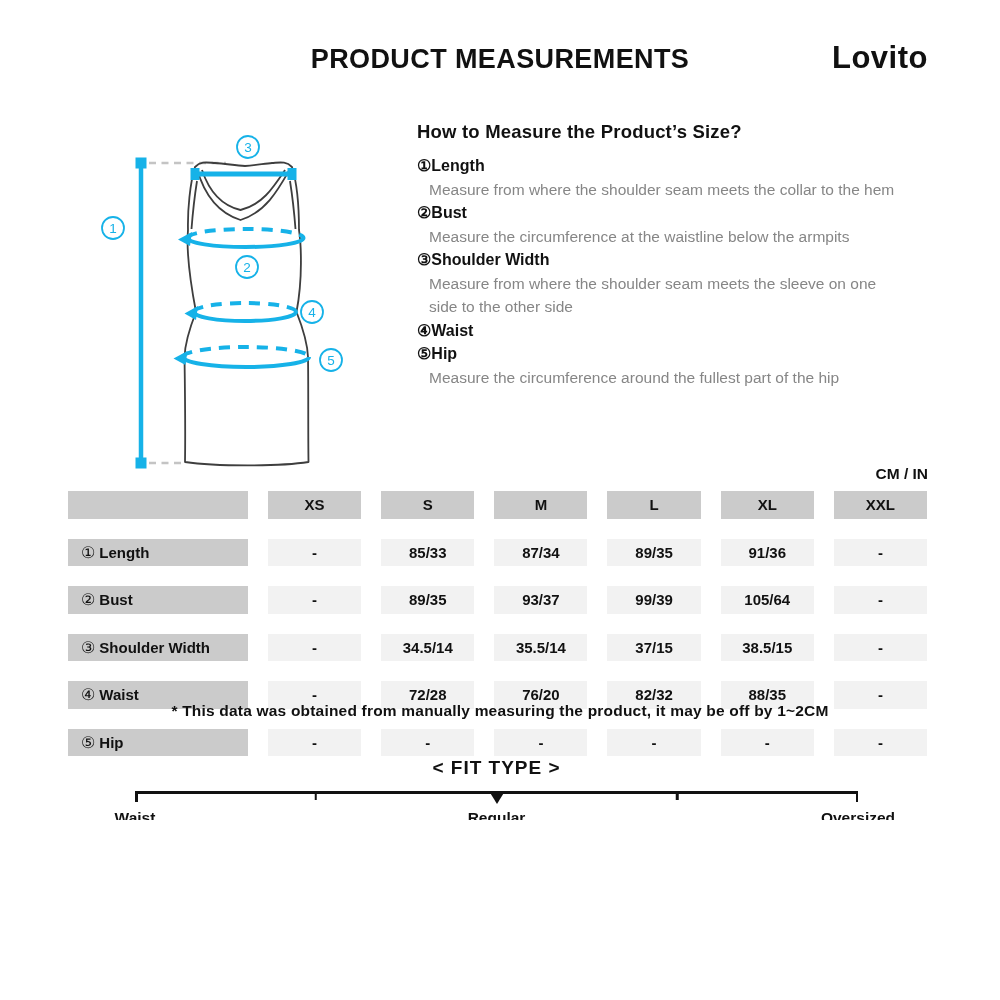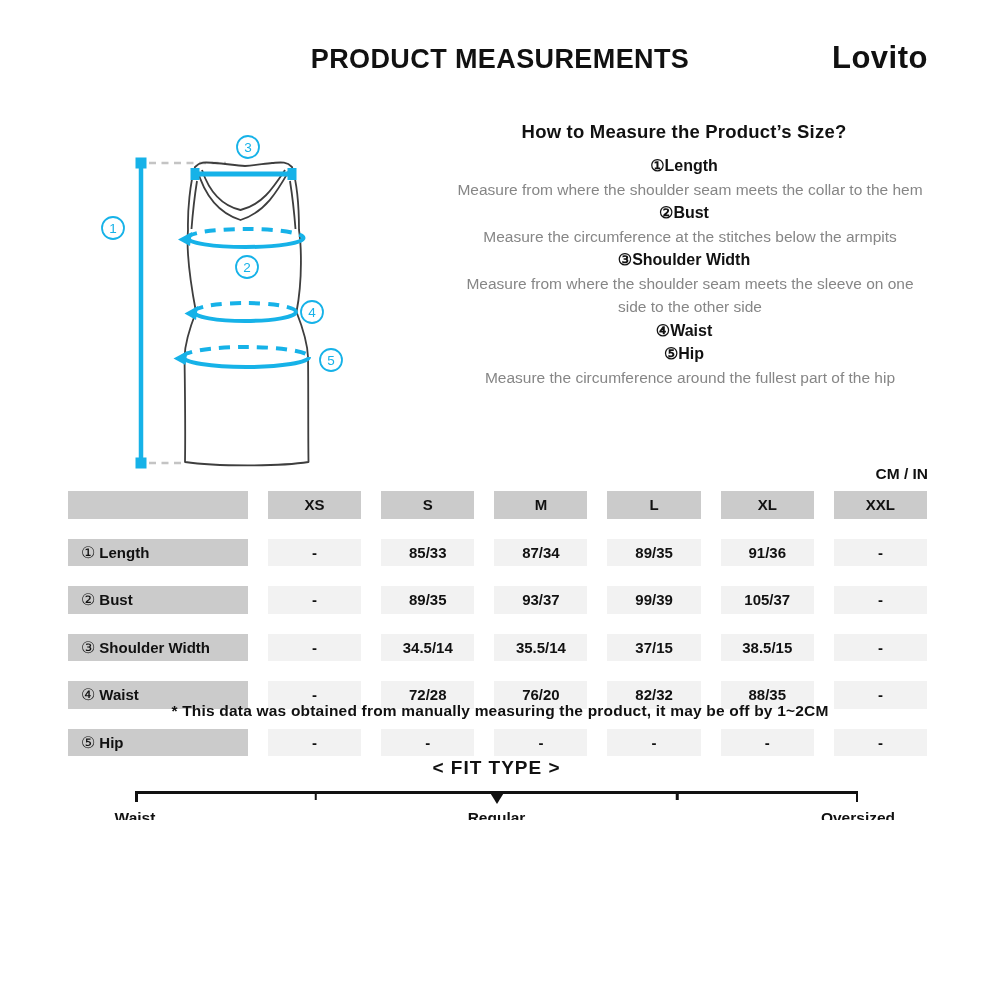--- a/index.html
+++ b/index.html
@@ -8,21 +8,21 @@
 
   
   .title { position:absolute; top:44px; left:0; right:0; text-align:center;
            font-size:27px; font-weight:800; letter-spacing:.4px; }
   .brand { position:absolute; top:40px; right:72px; font-size:31px; font-weight:800; letter-spacing:.5px; }
 
   
   .diagram { position:absolute; left:75px; top:128px; }
 
   
-  .guide { position:absolute; left:441px; top:121px; width:486px;text-align:center; }
+  .guide { position:absolute; left:417px; top:121px; width:486px; }
   .guide-heading { font-size:18.5px; font-weight:800; letter-spacing:.2px; margin-bottom:11px; }
   .g-title { font-size:16px; font-weight:700; line-height:23.5px; }
   .g-desc  { font-size:15.5px; color:#868686; line-height:23.5px; width:474px;margin-left:12px; }
 
   
   .unit { position:absolute; top:465px; right:72px; font-size:15.5px; font-weight:700; }
 
   
   .size-table { position:absolute; left:68px; top:491px; width:859px;
                 display:grid; grid-template-columns:180px repeat(6,1fr); gap:20px; background:#fff; }
@@ -123,21 +123,21 @@
     </g>
   </svg>
 
   <div class="guide">
     <div class="guide-heading">How to Measure the Product’s Size?</div>
 
     <div class="g-title"><span>①</span><span>Length</span></div>
     <div class="g-desc">Measure from where the shoulder seam meets the collar to the hem</div>
 
     <div class="g-title"><span>②</span><span>Bust</span></div>
-    <div class="g-desc">Measure the circumference at the stitches below the armpits</div>
+    <div class="g-desc">Measure the circumference at the waistline below the armpits</div>
 
     <div class="g-title"><span>③</span><span>Shoulder Width</span></div>
     <div class="g-desc">Measure from where the shoulder seam meets the sleeve on one side to the other side</div>
 
     <div class="g-title"><span>④</span><span>Waist</span></div>
 
     <div class="g-title"><span>⑤</span><span>Hip</span></div>
     <div class="g-desc">Measure the circumference around the fullest part of the hip</div>
   </div>
 
@@ -164,21 +164,21 @@
     <div class="cell">-</div>
 
     <div class="cell rowlabel">
         <span class="circ">②</span>
         <span>Bust</span>
       </div>
     <div class="cell">-</div>
     <div class="cell">89/35</div>
     <div class="cell">93/37</div>
     <div class="cell">99/39</div>
-    <div class="cell">105/37</div>
+    <div class="cell">105/64</div>
     <div class="cell">-</div>
 
     <div class="cell rowlabel">
         <span class="circ">③</span>
         <span>Shoulder Width</span>
       </div>
     <div class="cell">-</div>
     <div class="cell">34.5/14</div>
     <div class="cell">35.5/14</div>
     <div class="cell">37/15</div>

